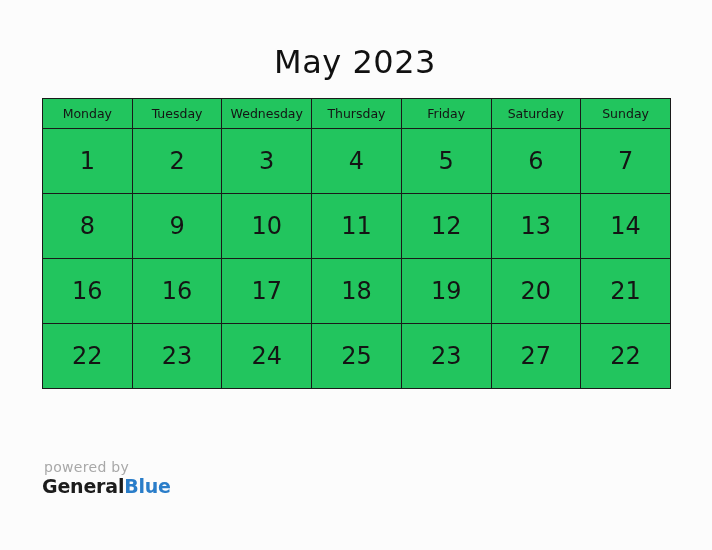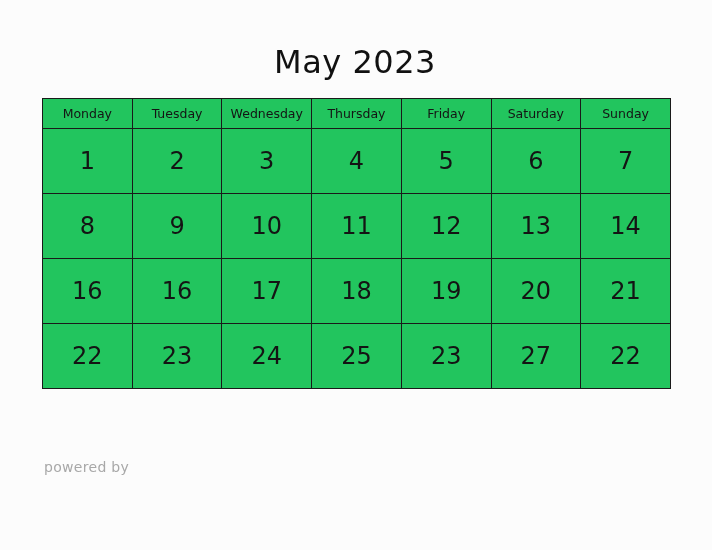--- a/index.html
+++ b/index.html
@@ -169,15 +169,16 @@
           <td>23</td>
           <td>27</td>
           <td>22</td>
         </tr>
       </tbody>
     </table>
   </div>
 
   <div class="brand-footer">
     <span class="brand-powered-by">powered by</span>
+    <span class="brand-name"><span class="brand-general">General</span><span class="brand-blue">Blue</span></span>
   </div>
 
 </div>
 
 </body></html>

